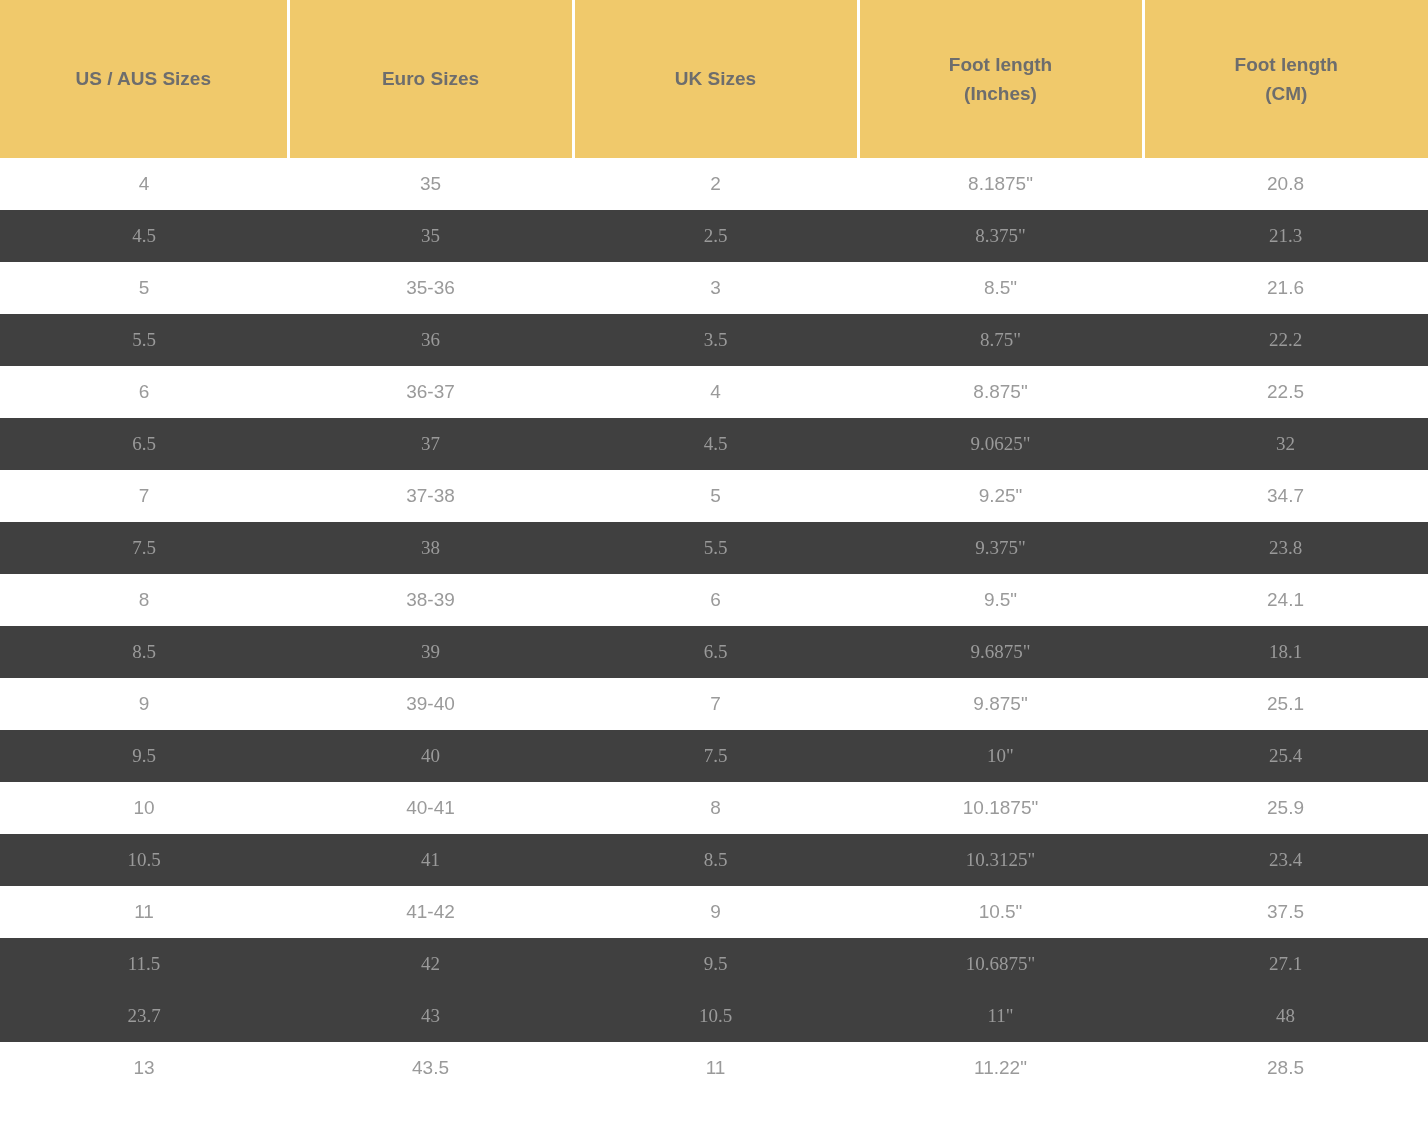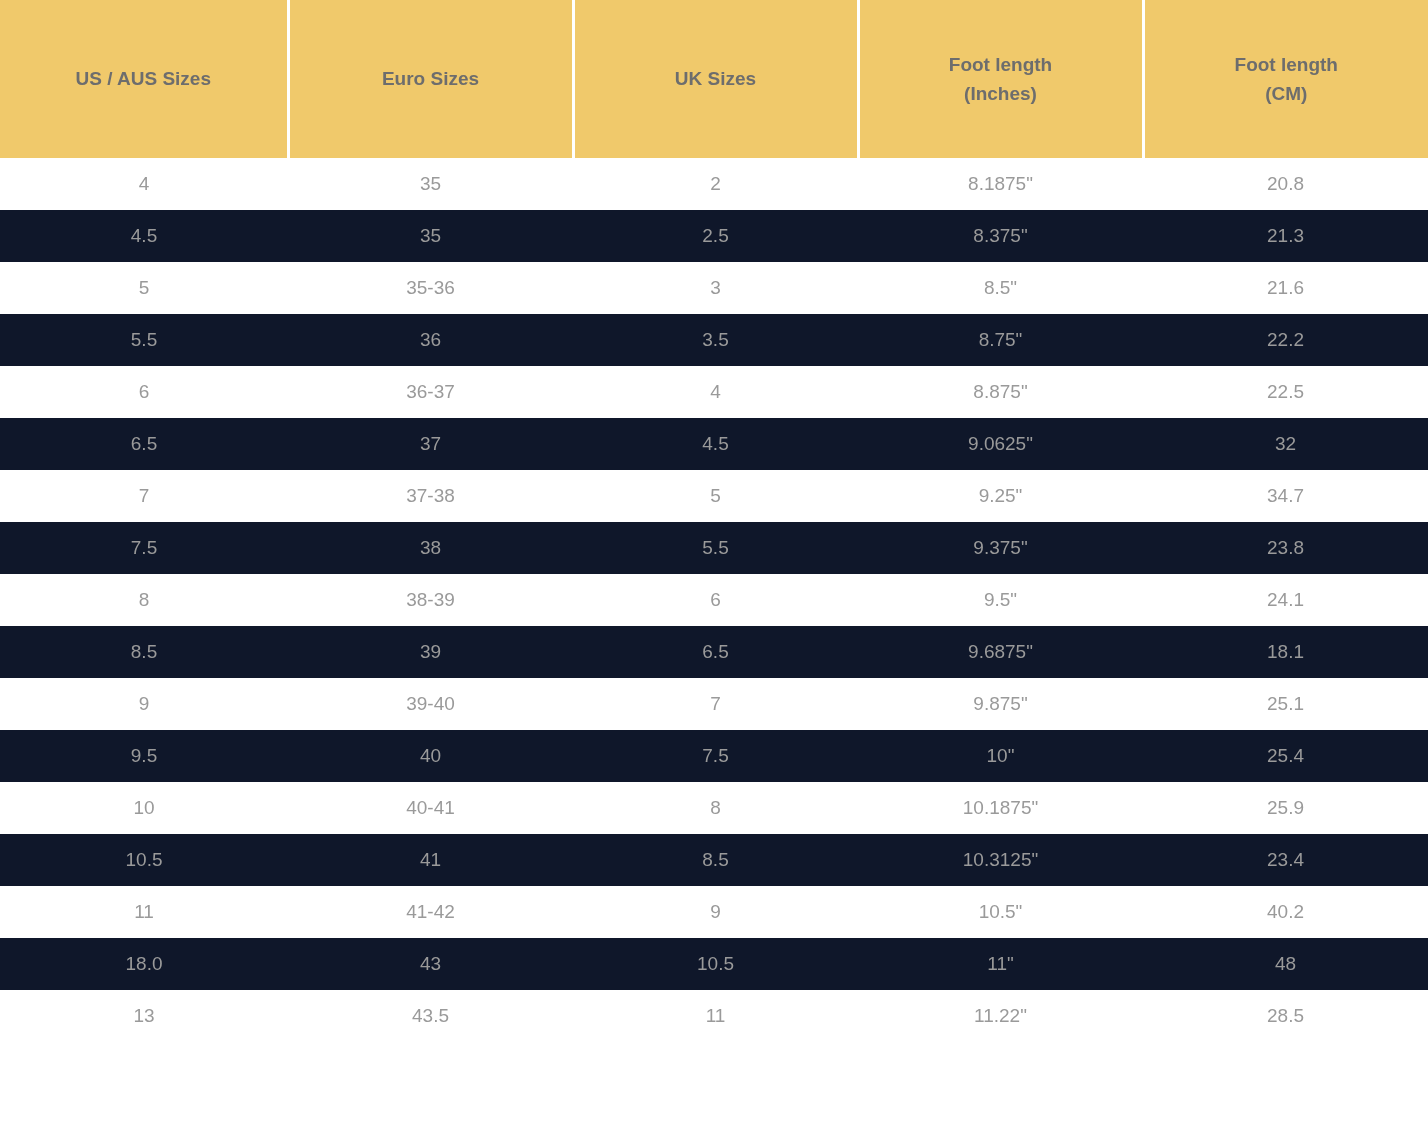--- a/index.html
+++ b/index.html
@@ -46,21 +46,21 @@
     height: 52px;
     text-align: center;
     vertical-align: middle;
     font-size: 19px;
     color: #9a9a9a;
     font-weight: normal;
     padding: 0 8px;
     border: none;
   }
   tbody tr.odd td { background: #ffffff; }
-  tbody tr.even td { background: #0f172a; }
+  tbody tr.even td { background: #404040; font-family: Liberation Serif, serif; }
 </style>
 </head>
 <body>
 
 <table class="size-table">
   <colgroup>
     <col class="c0">
       <col class="c1">
       <col class="c2">
       <col class="c3">
@@ -184,24 +184,31 @@
         <td>41</td>
         <td>8.5</td>
         <td>10.3125"</td>
         <td>23.4</td>
       </tr>
       <tr class="odd">
         <td>11</td>
         <td>41-42</td>
         <td>9</td>
         <td>10.5"</td>
-        <td>40.2</td>
-      </tr>
-      <tr class="even">
-        <td>18.0</td>
+        <td>37.5</td>
+      </tr>
+      <tr class="even">
+        <td>11.5</td>
+        <td>42</td>
+        <td>9.5</td>
+        <td>10.6875"</td>
+        <td>27.1</td>
+      </tr>
+      <tr class="even">
+        <td>23.7</td>
         <td>43</td>
         <td>10.5</td>
         <td>11"</td>
         <td>48</td>
       </tr>
       <tr class="odd">
         <td>13</td>
         <td>43.5</td>
         <td>11</td>
         <td>11.22"</td>

